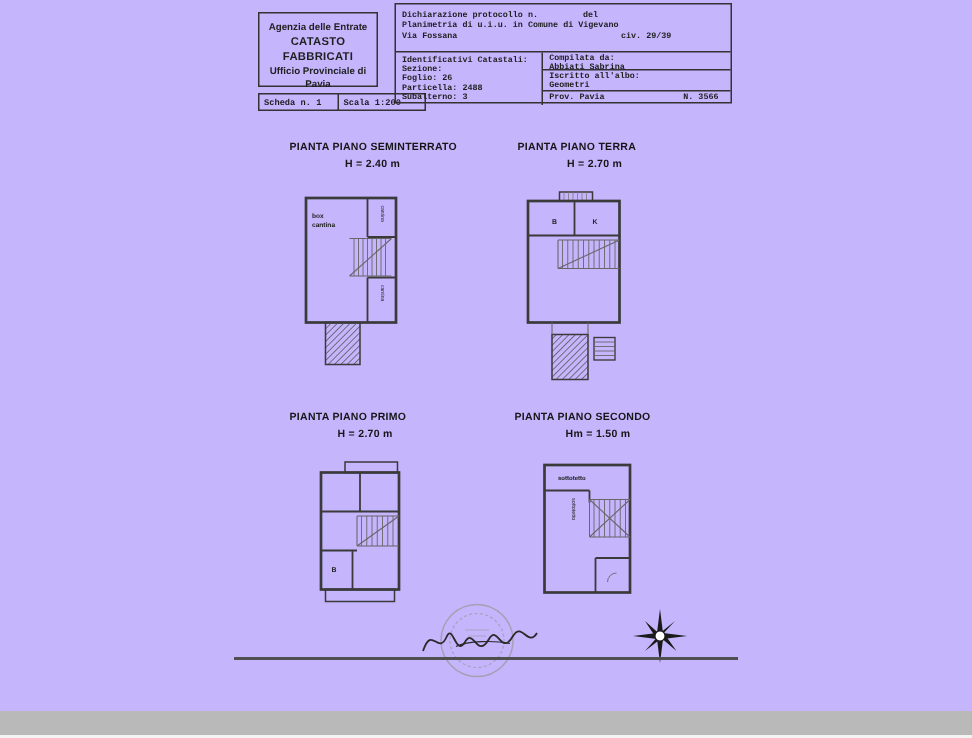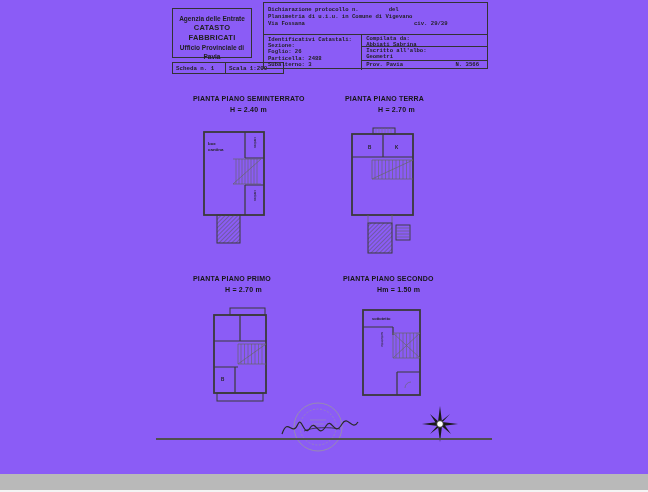--- a/index.html
+++ b/index.html
@@ -1,16 +1,16 @@
 <!DOCTYPE html>
 <html><head>
 <meta charset="utf-8">
 <style>
   html,body{margin:0;padding:0;background:#fff;}
-  .page{position:relative;width:648px;height:492px;background:#8b5cf6;overflow:hidden;
+  .page{position:relative;width:648px;height:492px;background:#c4b5fd;overflow:hidden;
         font-family:"Liberation Sans",sans-serif;color:#1f1f1f;}
   .abs{position:absolute;}
   
   .office-box{left:172px;top:8px;width:80px;height:50px;border:1px solid #333;
               text-align:center;padding-top:5px;box-sizing:border-box;}
   .office-box .l1{font-size:6.5px;font-weight:bold;line-height:9px;}
   .office-box .l2{font-size:7.5px;font-weight:bold;line-height:10px;letter-spacing:.2px;}
   .office-box .l3,.office-box .l4{font-size:6.5px;font-weight:bold;line-height:9px;}
   
   .sheet-row{left:172px;top:62px;width:112px;height:12px;display:flex;}

